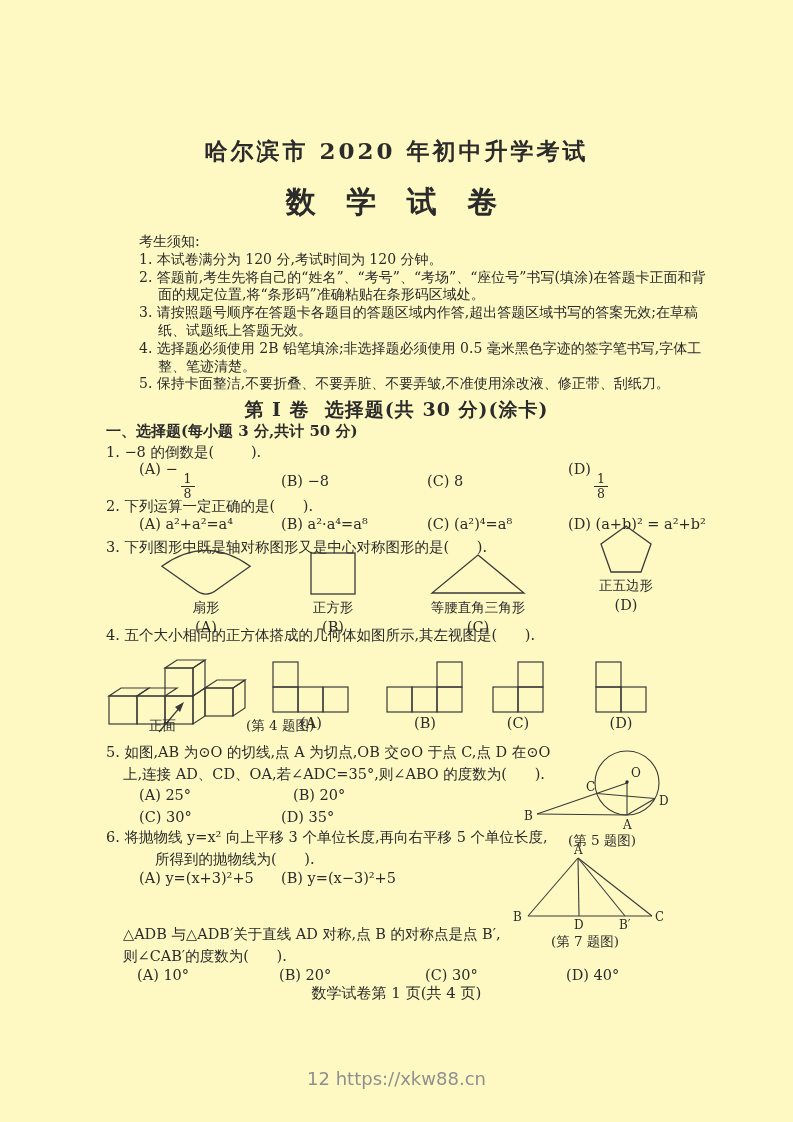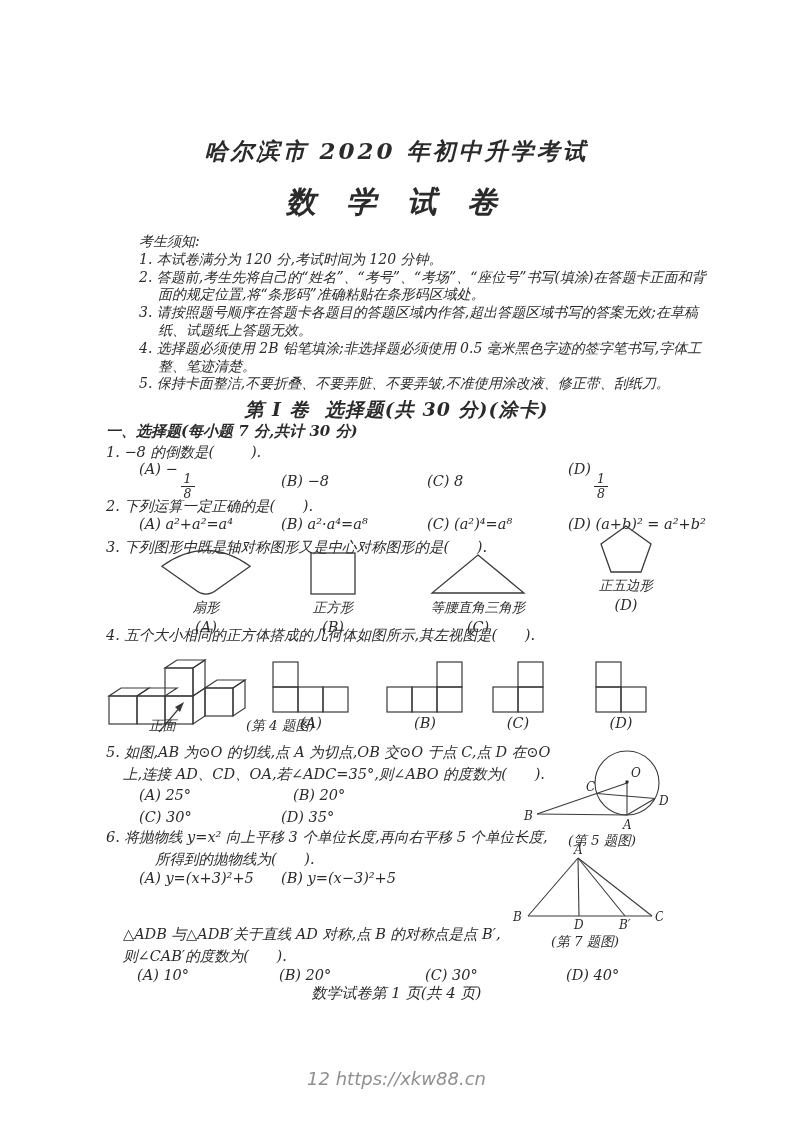--- a/index.html
+++ b/index.html
@@ -1,24 +1,23 @@
 <!DOCTYPE html>
 <html><head>
 <meta charset="utf-8">
 <style>
   html,body{margin:0;padding:0;background:#e8e8e8;}
   .page{
     position:relative;
     width:793px;height:1122px;
-    background:#ffffff;
+    background:#fef9c3;
     font-family:"DejaVu Serif","Liberation Serif",serif;
     color:#2b2b2b;
     overflow:hidden;
     margin:0 auto;
-    font-style:italic;
   }
   .abs{position:absolute;}
   .center{left:0;right:0;text-align:center;}
   .title1{top:136px;font-size:23px;font-weight:bold;letter-spacing:3px;}
   .title2{top:182px;font-size:30px;font-weight:bold;letter-spacing:10px;}
   .notice{top:233px;left:139px;width:578px;font-size:14px;line-height:17.8px;}
   .notice-item{padding-left:19px;text-indent:-19px;}
   .part-heading{top:397px;font-size:19px;font-weight:bold;letter-spacing:1px;}
   .group-heading{top:422px;left:106px;font-size:15px;font-weight:bold;}
   .stem{font-size:14.5px;white-space:nowrap;}
@@ -52,21 +51,21 @@
   <div class="abs notice">
     <div>考生须知:</div>
     <div class="notice-item">1. 本试卷满分为 120 分,考试时间为 120 分钟。</div>
     <div class="notice-item">2. 答题前,考生先将自己的“姓名”、“考号”、“考场”、“座位号”书写(填涂)在答题卡正面和背面的规定位置,将“条形码”准确粘贴在条形码区域处。</div>
     <div class="notice-item">3. 请按照题号顺序在答题卡各题目的答题区域内作答,超出答题区域书写的答案无效;在草稿纸、试题纸上答题无效。</div>
     <div class="notice-item">4. 选择题必须使用 2B 铅笔填涂;非选择题必须使用 0.5 毫米黑色字迹的签字笔书写,字体工整、笔迹清楚。</div>
     <div class="notice-item">5. 保持卡面整洁,不要折叠、不要弄脏、不要弄皱,不准使用涂改液、修正带、刮纸刀。</div>
   </div>
 
   <div class="abs center part-heading">第 I 卷&nbsp;&nbsp;选择题(共 30 分)(涂卡)</div>
-  <div class="abs group-heading">一、选择题(每小题 7 分,共计 30 分)</div>
+  <div class="abs group-heading">一、选择题(每小题 3 分,共计 50 分)</div>
 
   <div class="abs stem" style="top:443px;left:106px;">1. −8 的倒数是(&nbsp;&nbsp;&nbsp;&nbsp;&nbsp;&nbsp;&nbsp;&nbsp;).</div>
   <div class="abs optrow" style="top:461px;align-items:center;">
     <span class="c1"><span>(A) −</span><span class="frac">
           <span class="num">1</span>
           <span class="den">8</span>
         </span></span>
     <span class="c2">(B) −8</span>
     <span class="c3">(C) 8</span>
     <span><span>(D)</span><span class="frac">

